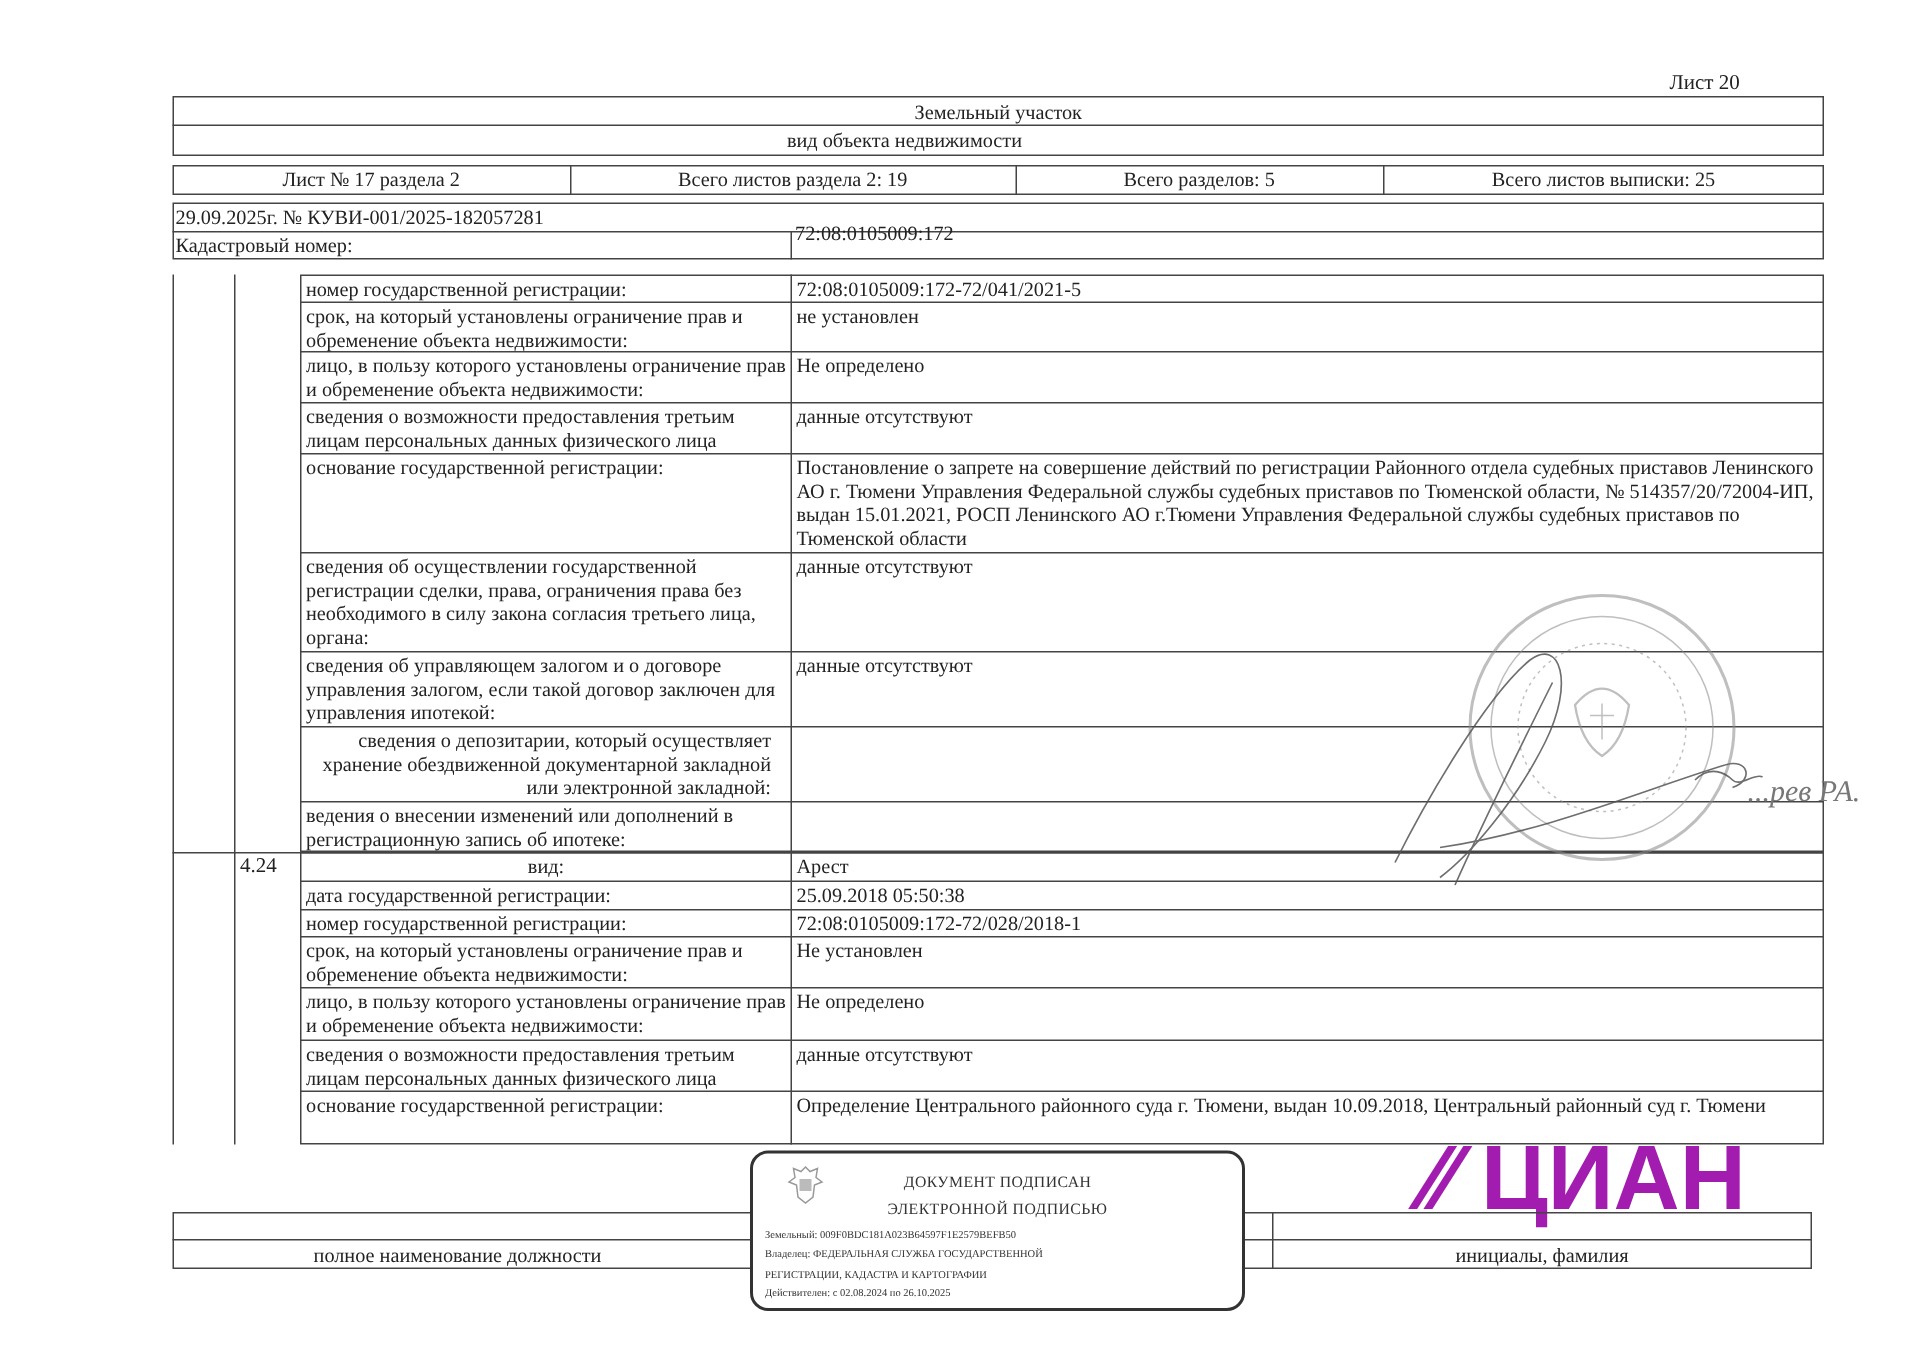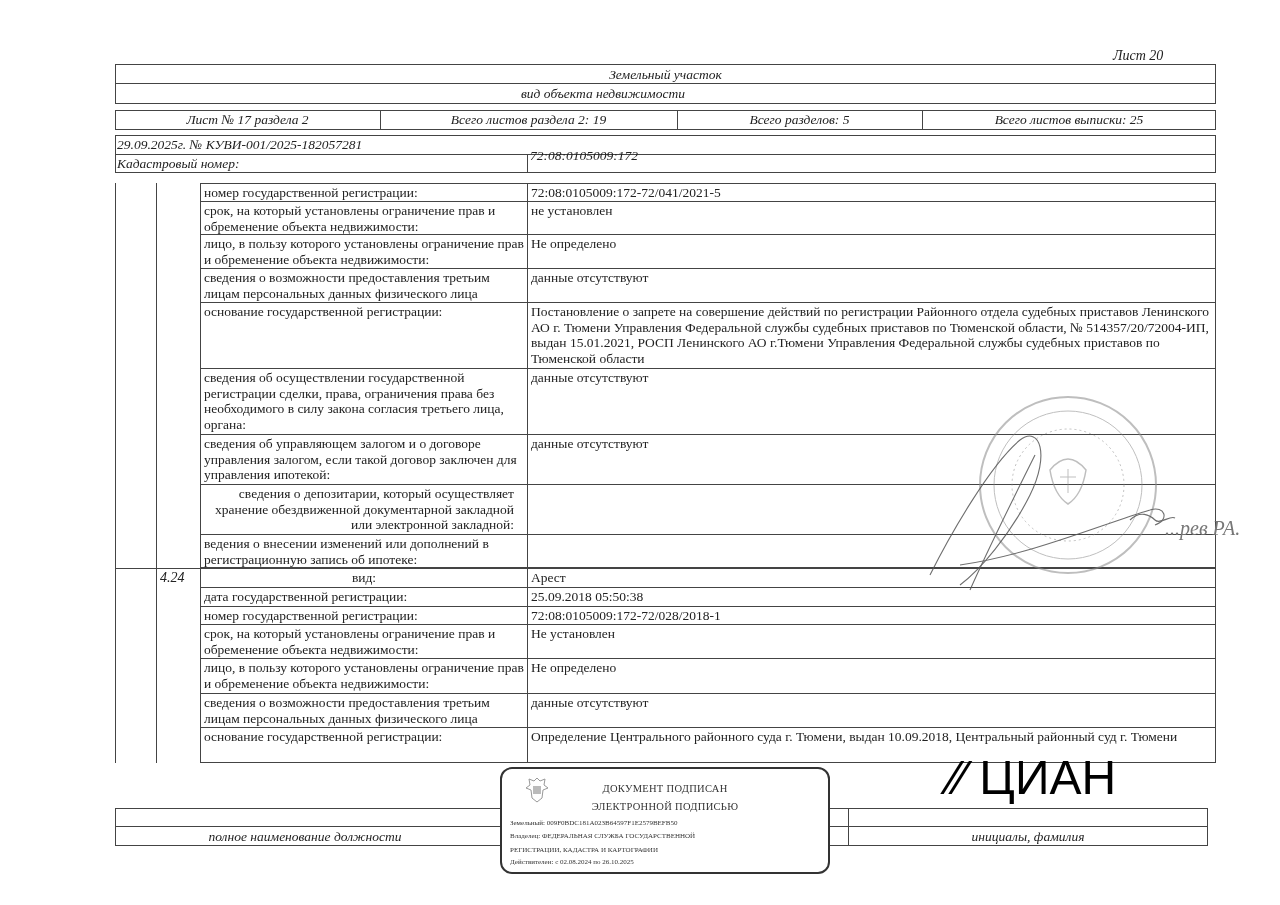--- a/index.html
+++ b/index.html
@@ -1,28 +1,28 @@
 <!DOCTYPE html>
 <html><head>
 <meta charset="utf-8">
 <style>
   html, body { margin: 0; padding: 0; }
   body {
     width: 1280px; height: 905px; background: #ffffff; position: relative; overflow: hidden;
     font-family: "Liberation Serif", "DejaVu Serif", serif; color: #222;
   }
   .abs { position: absolute; }
-  .txt { font-size: 13.5px; line-height: 15px; white-space: nowrap; font-style: italic; }
+  .txt { font-size: 13.5px; line-height: 15px; white-space: nowrap; }
   .sheet-no { left: 1113px; top: 48px; font-size: 14px; }
   .box { position: absolute; border: 1.5px solid #444; box-sizing: border-box; }
   .hline { position: absolute; height: 0; border-top: 1.5px solid #444; }
   .vline { position: absolute; width: 0; border-left: 1.5px solid #444; }
   .center { text-align: center; }
   .cell { position: absolute; font-size: 13.5px; line-height: 15.5px; color: #222; }
-  .wm { position:absolute; color:#000000; font-size:48px; font-family:"Liberation Sans",sans-serif; }
+  .wm { position:absolute; color:#a21caf; font-size:61px; font-family:"Liberation Sans",sans-serif;font-weight:bold; }
   .stamp { position:absolute; }
   .esig {
     position:absolute; left:500px; top:767px; width:330px; height:107px;
     border: 2px solid #333; border-radius: 12px; background: #fff; box-sizing:border-box;
   }
   .esig .t1 { position:absolute; left:0; right:0; top:14px; text-align:center; font-size:10.5px; letter-spacing:0.3px; color:#333; }
   .esig .t2 { position:absolute; left:0; right:0; top:32px; text-align:center; font-size:10.5px; letter-spacing:0.3px; color:#333; }
   .esig .s { position:absolute; left:8px; font-size:7px; color:#333; white-space:nowrap; }
   .esig .coat { position:absolute; left:22px; top:6px; width:26px; height:28px; }
 </style>

